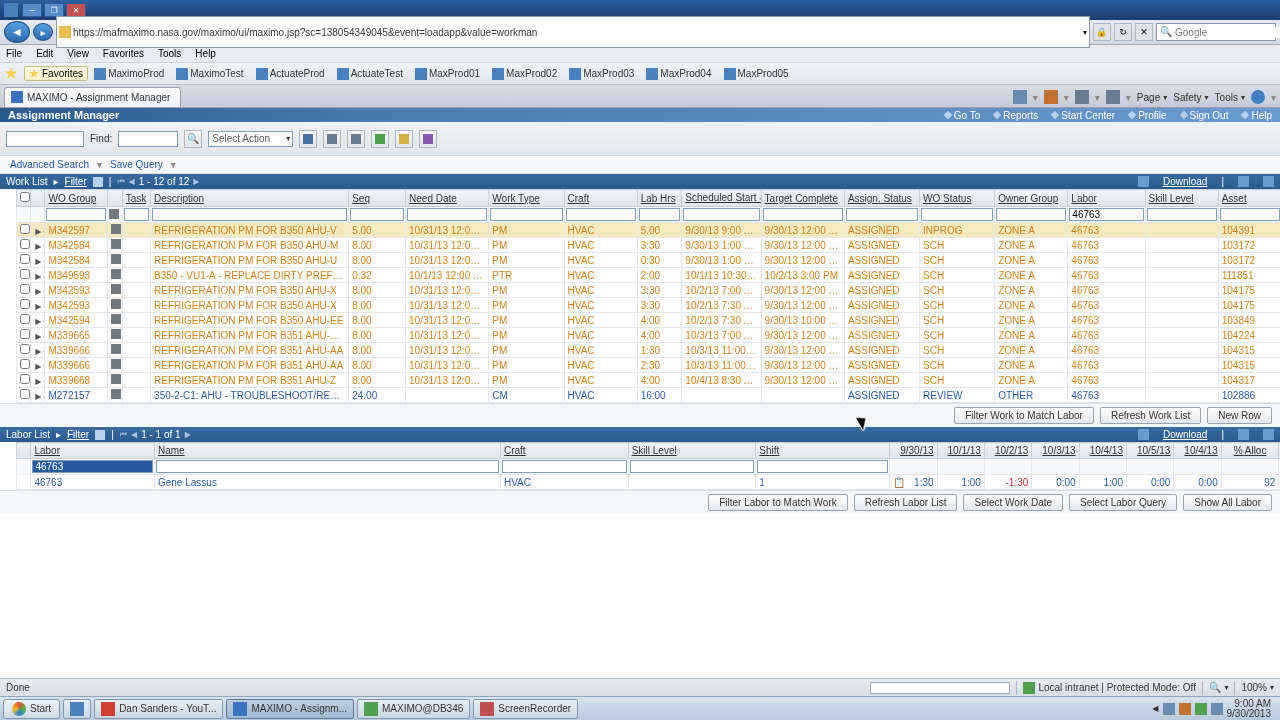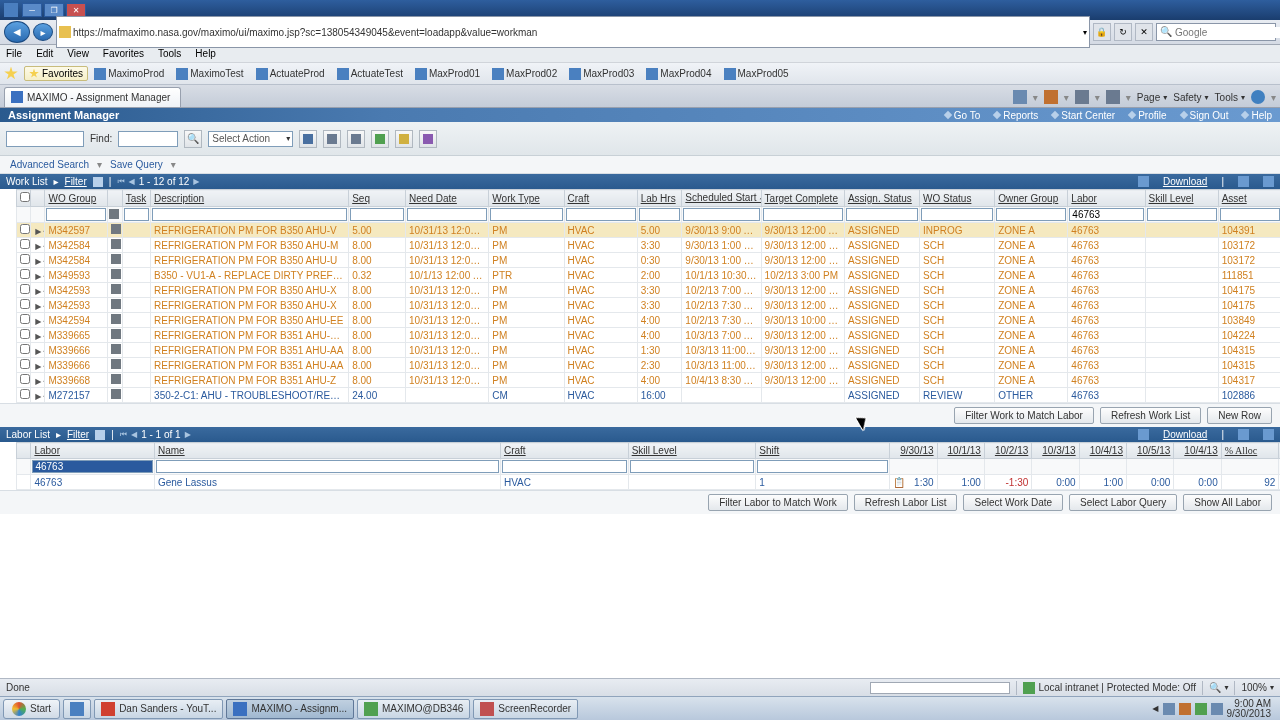--- a/index.html
+++ b/index.html
@@ -690,21 +690,21 @@
         <th>Craft</th>
         <th>Skill Level</th>
         <th>Shift</th>
         <th style="text-align: right;">9/30/13</th>
         <th style="text-align: right;">10/1/13</th>
         <th style="text-align: right;">10/2/13</th>
         <th style="text-align: right;">10/3/13</th>
         <th style="text-align: right;">10/4/13</th>
         <th style="text-align: right;">10/5/13</th>
         <th style="text-align: right;">10/4/13</th>
-        <th style="text-align: left; font-family: Liberation Serif, serif;">% Alloc</th>
+        <th style="text-align: center;">% Alloc</th>
         <th style="text-decoration: none;"></th>
       </tr>
     </thead>
   <tbody id="ll-body">
       <tr class="filter-row">
         <td></td>
         <td><input class="labor-filter-input" value="46763" style="width: 100%; height: 13px; border: 1px solid rgb(127, 157, 185);"></td>
         <td><input style=""></td>
         <td><input style=""></td>
         <td><input style=""></td>

